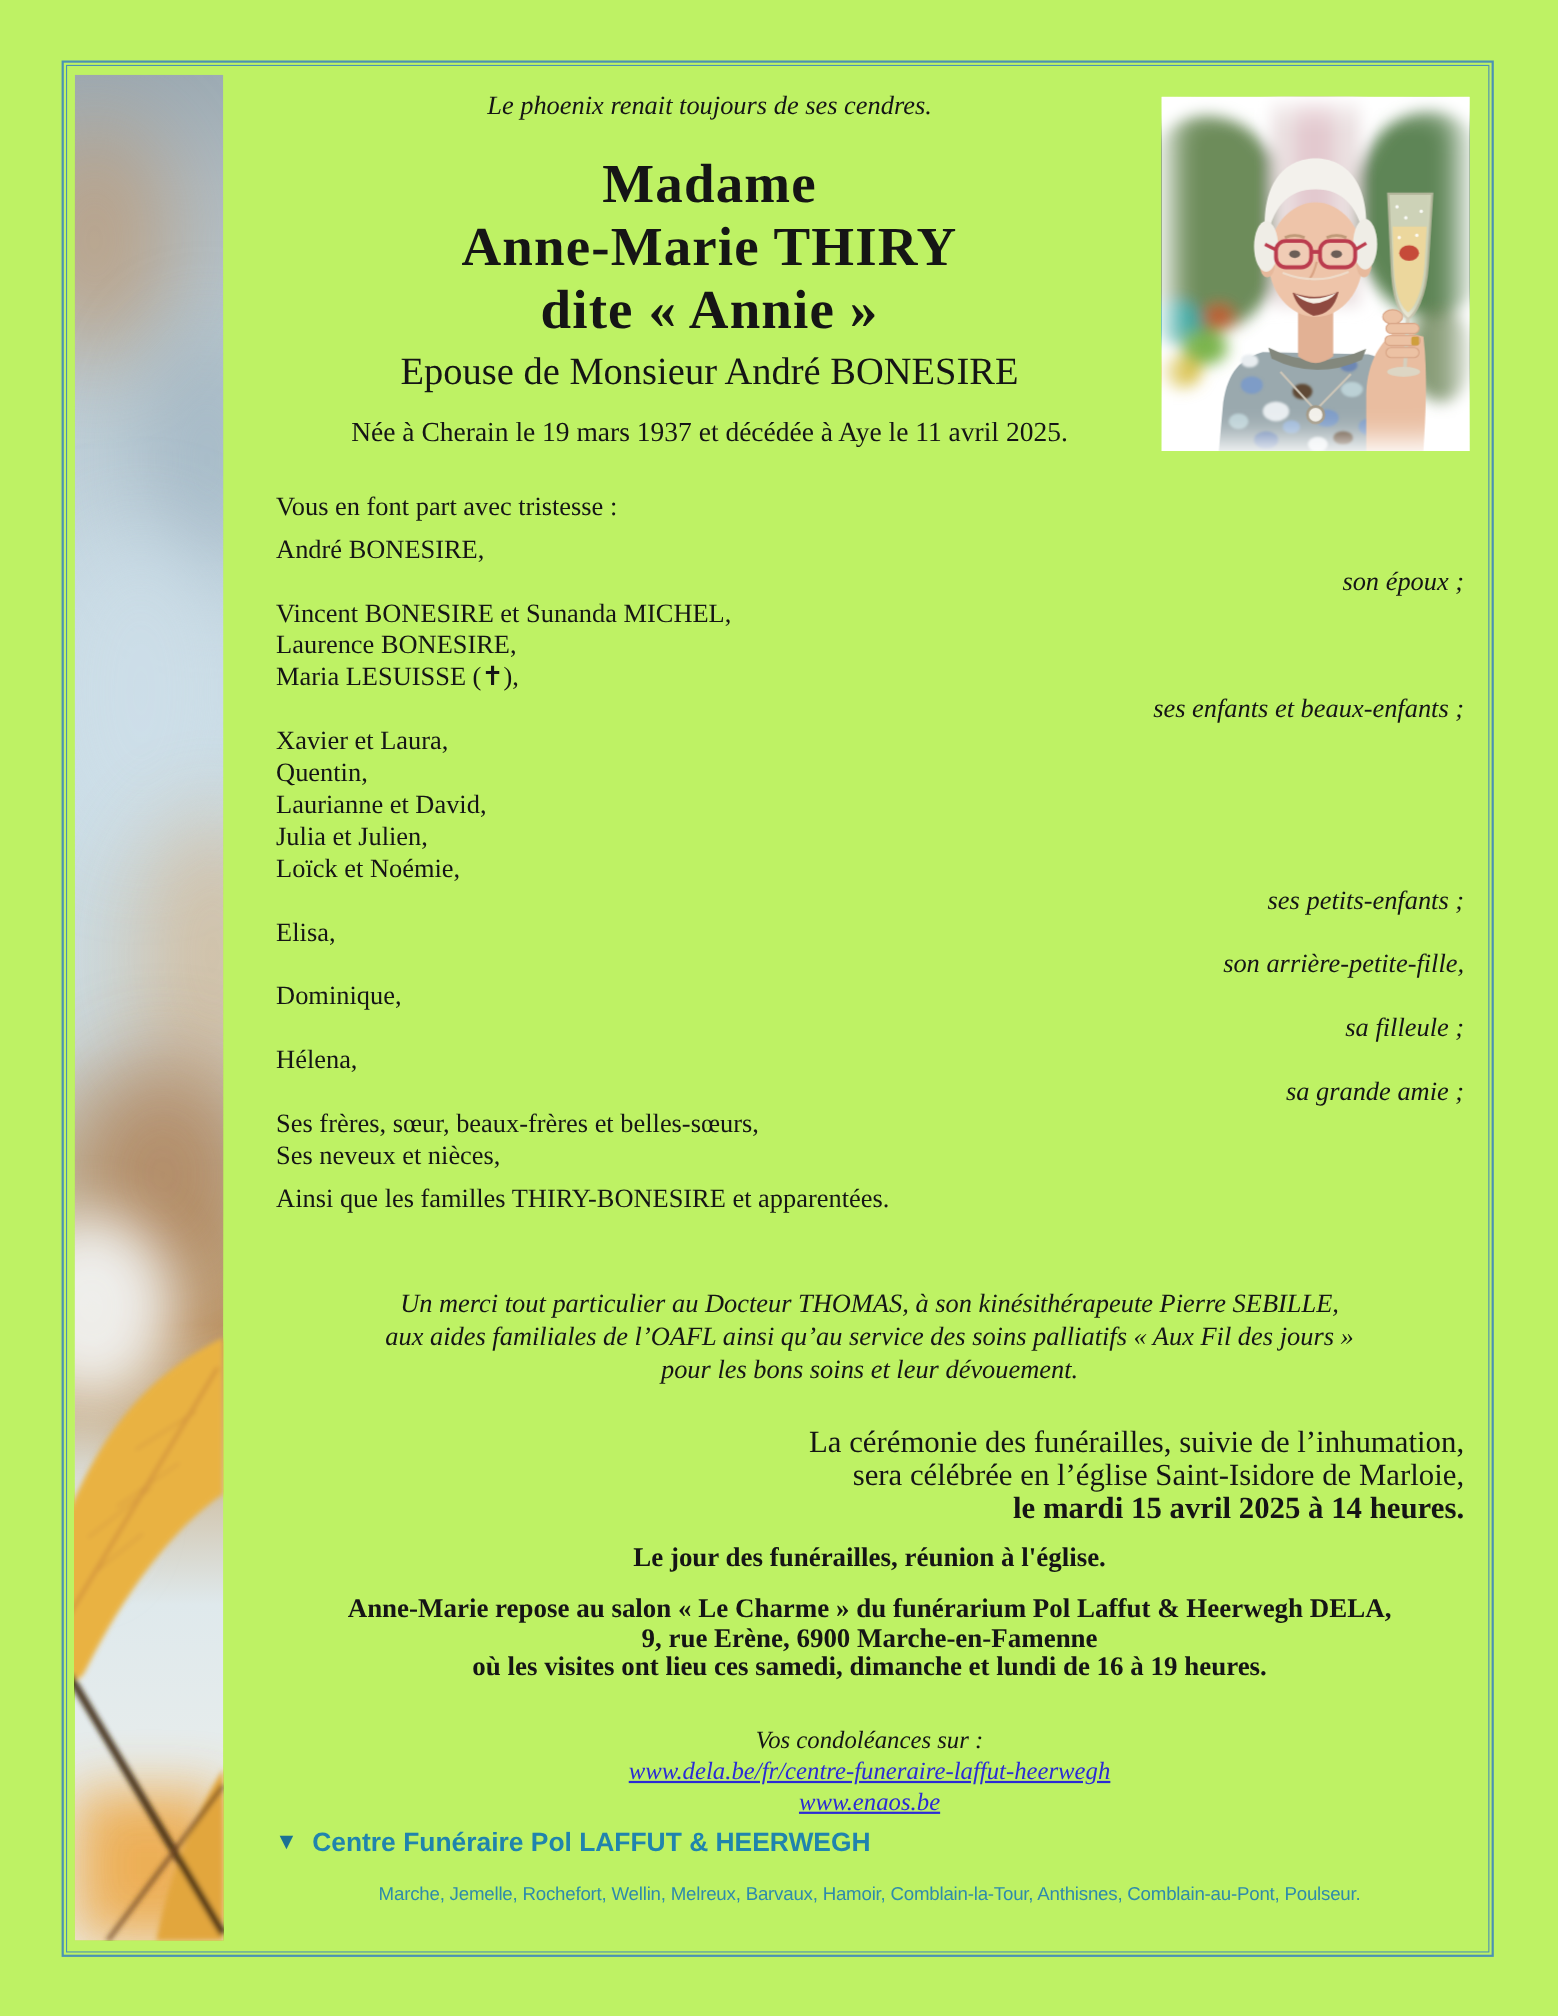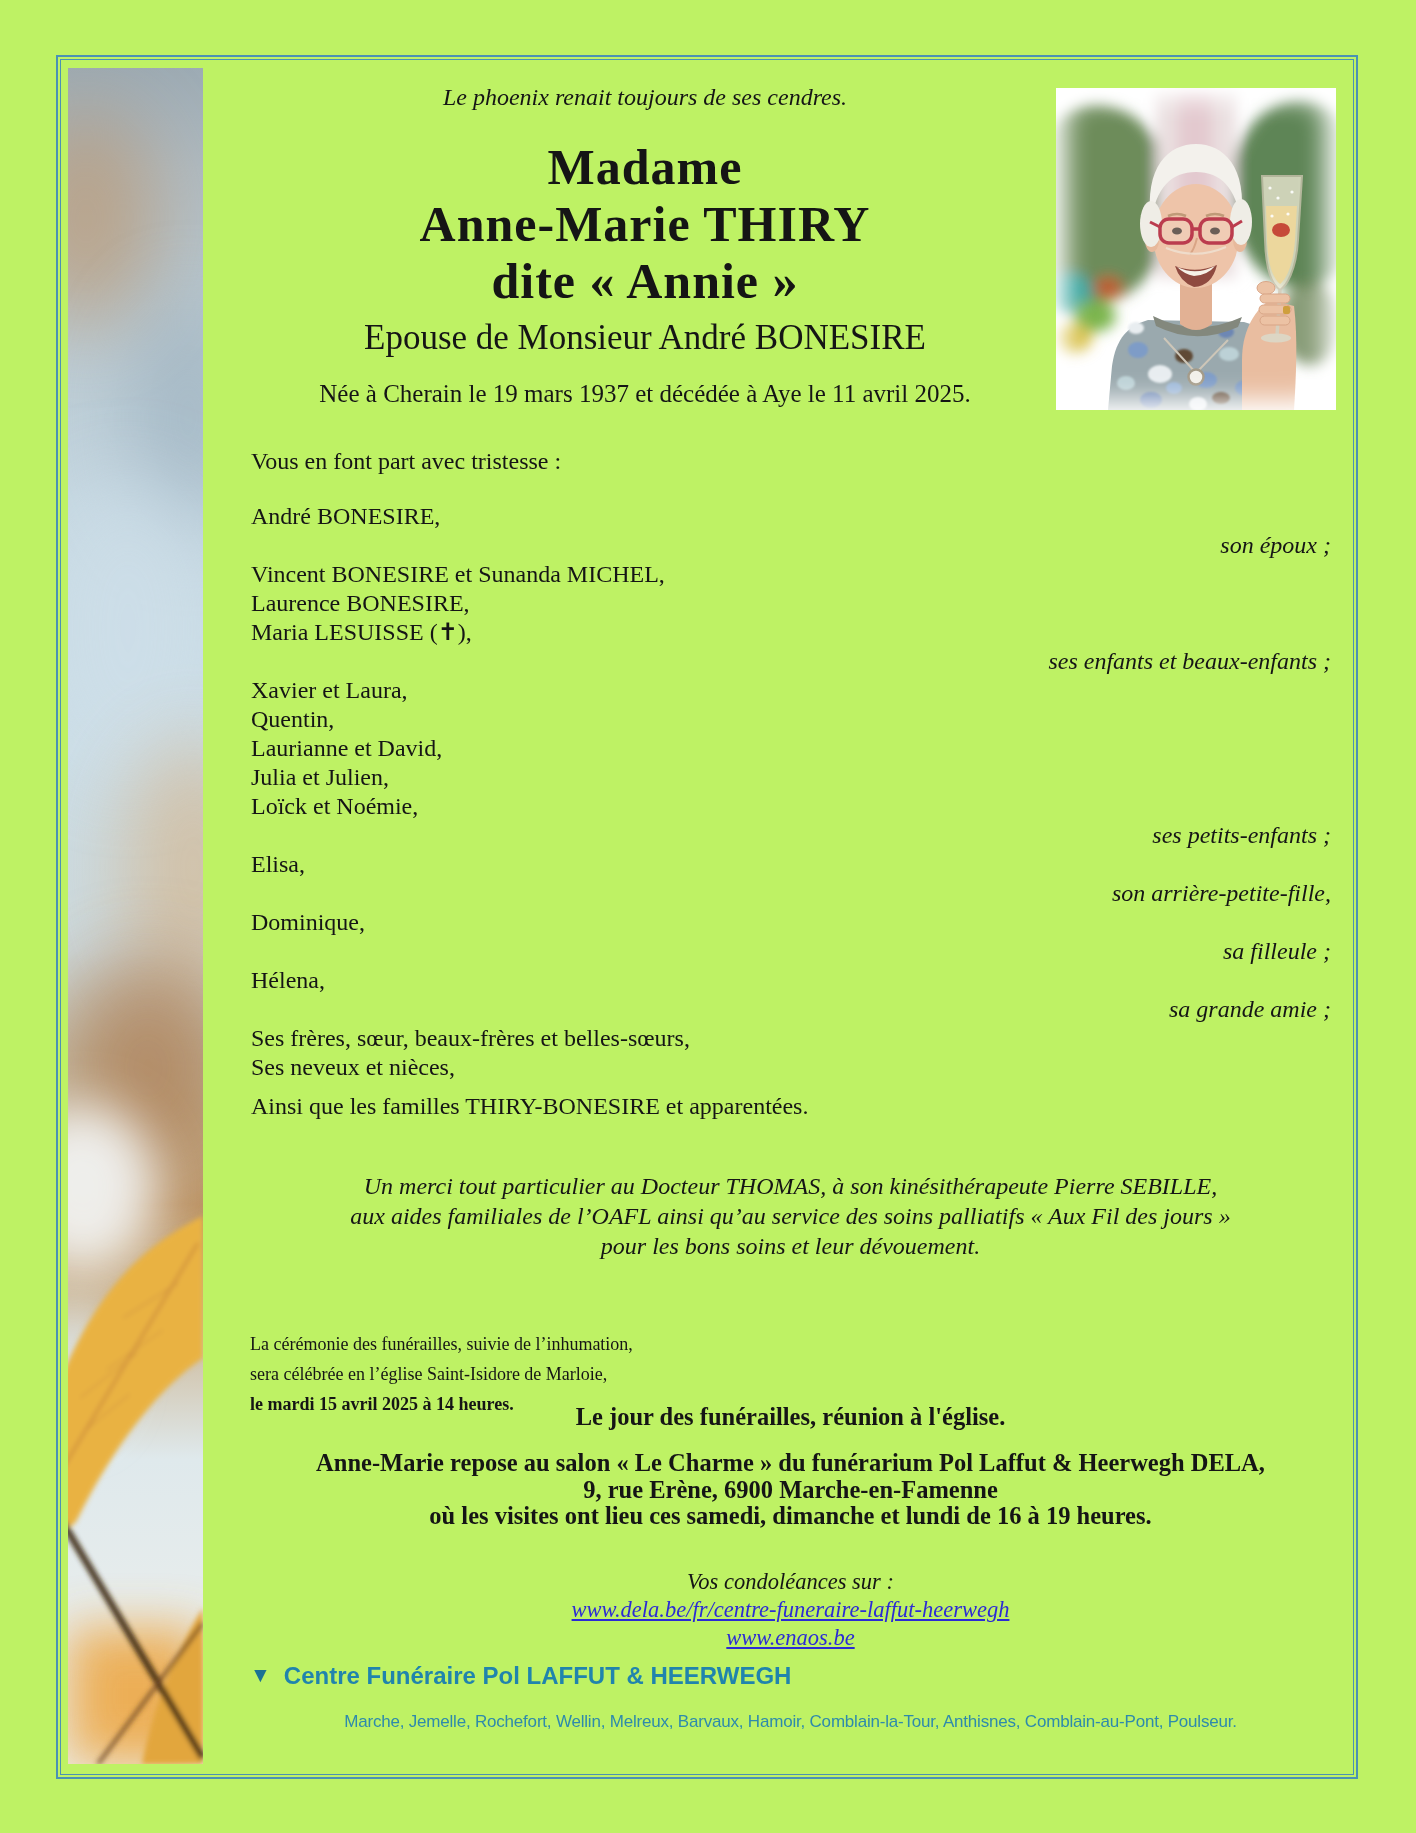--- a/index.html
+++ b/index.html
@@ -21,29 +21,29 @@
   .portrait svg { display:block; width:100%; height:100%; }
 
   .epigraph { position:absolute; left:250px; top:84px; width:790px; text-align:center;
               font-style:italic; font-size:24px; }
   .title-block { position:absolute; left:250px; top:139px; width:790px; text-align:center;
                  font-weight:bold; font-size:50px; line-height:57px; letter-spacing:1px; }
   .subtitle { position:absolute; left:250px; top:318px; width:790px; text-align:center; font-size:35px; }
   .birthdeath { position:absolute; left:250px; top:380px; width:790px; text-align:center; font-size:25px;font-family:Liberation Serif, serif; }
 
   .intro { position:absolute; left:251px; top:448px; font-size:24px; }
-  .family { position:absolute; left:251px; top:486px; width:1080px; font-size:24px;margin-top:16px; }
+  .family { position:absolute; left:251px; top:486px; width:1080px; font-size:24px; }
   .fam { line-height:29px; }
   .fam.right { text-align:right; font-style:italic; }
   .fam.gap { margin-top:10px; }
 
   .thanks { position:absolute; left:250px; top:1171px; width:1081px; text-align:center;
             font-style:italic; font-size:24px; line-height:30px; }
-  .ceremony { position:absolute; left:250px; top:1297px; width:1081px; text-align:left;
-              font-size:18px; line-height:30px;margin-top:32px; }
+  .ceremony { position:absolute; left:250px; top:1297px; width:1081px; text-align:right;
+              font-size:28px; line-height:30px; }
   .bold { font-weight:bold; }
   .reunion { position:absolute; left:250px; top:1403px; width:1081px; text-align:center;
              font-size:24.5px; font-weight:bold; }
   .repose { position:absolute; left:250px; top:1450px; width:1081px; text-align:center;
             font-size:24.5px; font-weight:bold; line-height:26.5px; }
   .condolences { position:absolute; left:250px; top:1568px; width:1081px; text-align:center;
                  font-style:italic; font-size:22.5px; line-height:28px; }
   .condolences a { color:#2b2bd5; text-decoration:underline; }
   .brand { position:absolute; left:250px; top:1662px; width:1081px; 
            font-family:"Liberation Sans",sans-serif; font-weight:bold; font-size:24px; color:#2084ad; }

